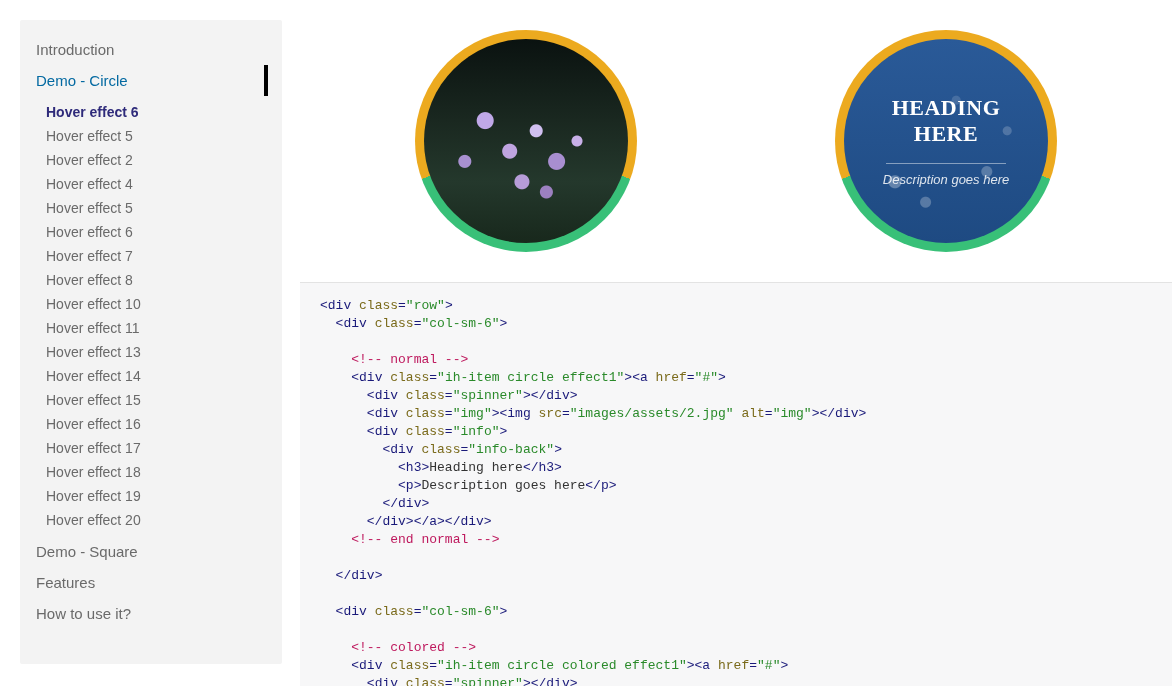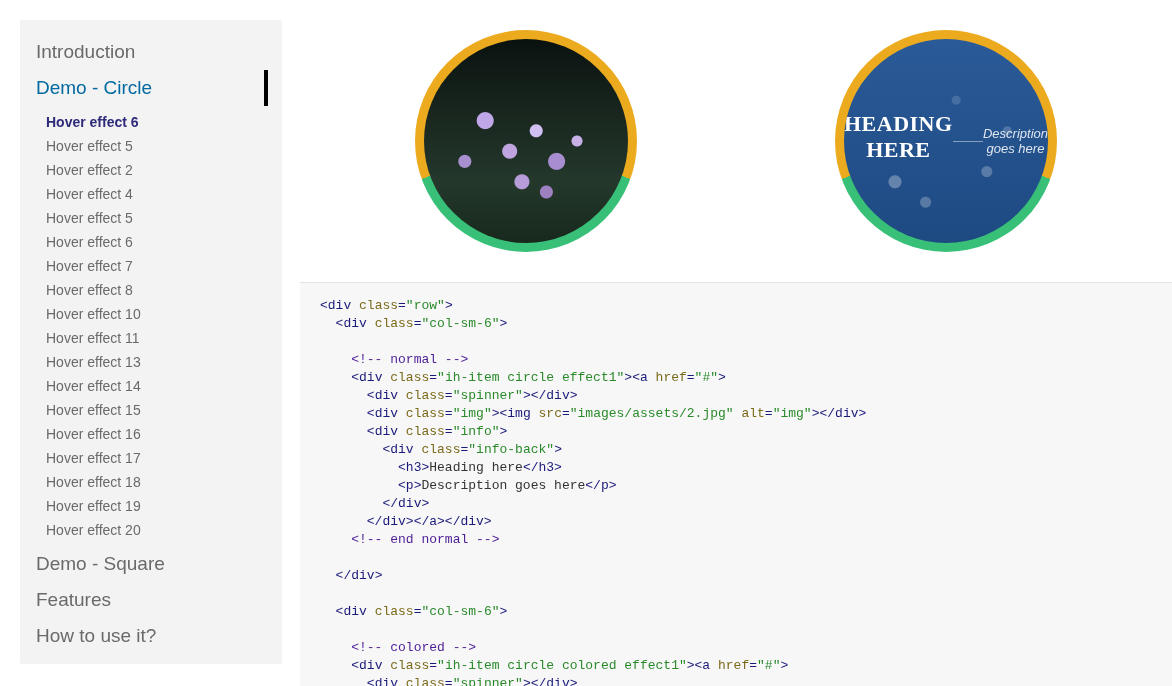--- a/index.html
+++ b/index.html
@@ -20,21 +20,21 @@
     background: #f3f3f3;
     border-radius: 2px;
     width: 262px;
     height: 644px;
     padding: 14px 0;
   }
   .nav-top {
     padding: 0 16px;
   }
   .nav-item {
-    font-size: 19px;
+    font-size: 15px;
     padding: 7px 0;
     color: #6a6a6a;
     cursor: pointer;
   }
   .nav-item.active-section {
     color: #0369a1;
     font-weight: 400;
     border-right: 4px solid #000000;
     margin-right: -2px;
   }
@@ -91,21 +91,21 @@
       radial-gradient(circle at 20% 60%, #a890d0 0 6px, transparent 7px),
       radial-gradient(circle at 75% 50%, #c8b0e8 0 5px, transparent 6px),
       radial-gradient(circle at 60% 75%, #9c80c0 0 6px, transparent 7px),
       linear-gradient(180deg, #0a1210 0%, #1a2820 40%, #24382c 70%, #18281c 100%);
   }
   
   .info-back {
     width: 100%; height: 100%;
     position: relative;
     display: flex;
-    flex-direction: row;
+    flex-direction: column;
     align-items: center;
     justify-content: center;
     text-align: center;
     color: #fff;
     background:
       radial-gradient(circle at 25% 70%, rgba(255,255,255,0.3) 0 6px, transparent 7px),
       radial-gradient(circle at 40% 80%, rgba(255,255,255,0.25) 0 5px, transparent 6px),
       radial-gradient(circle at 70% 65%, rgba(255,255,255,0.25) 0 5px, transparent 6px),
       radial-gradient(circle at 80% 45%, rgba(255,255,255,0.2) 0 4px, transparent 5px),
       radial-gradient(circle at 55% 30%, rgba(255,255,255,0.15) 0 4px, transparent 5px),
@@ -138,21 +138,21 @@
     font-size: 13px;
     line-height: 18px;
     white-space: pre;
     color: #333;
     overflow: hidden;
   }
   .p  { color: #1a1a7a; }   
   .t  { color: #1a1a7a; }   
   .a  { color: #7a6a1a; }   
   .s  { color: #2a8a2a; }   
-  .c  { color: #4c1d95; }      
+  .c  { color: #be185d; }      
   .tx { color: #333; }
 </style>
 </head>
 <body>
 
 <div class="sidebar-wrap">
   <div class="sidebar">
     <div class="nav-top">
       <div class="nav-item">Introduction</div>
       <div class="nav-item active-section">Demo - Circle</div>

